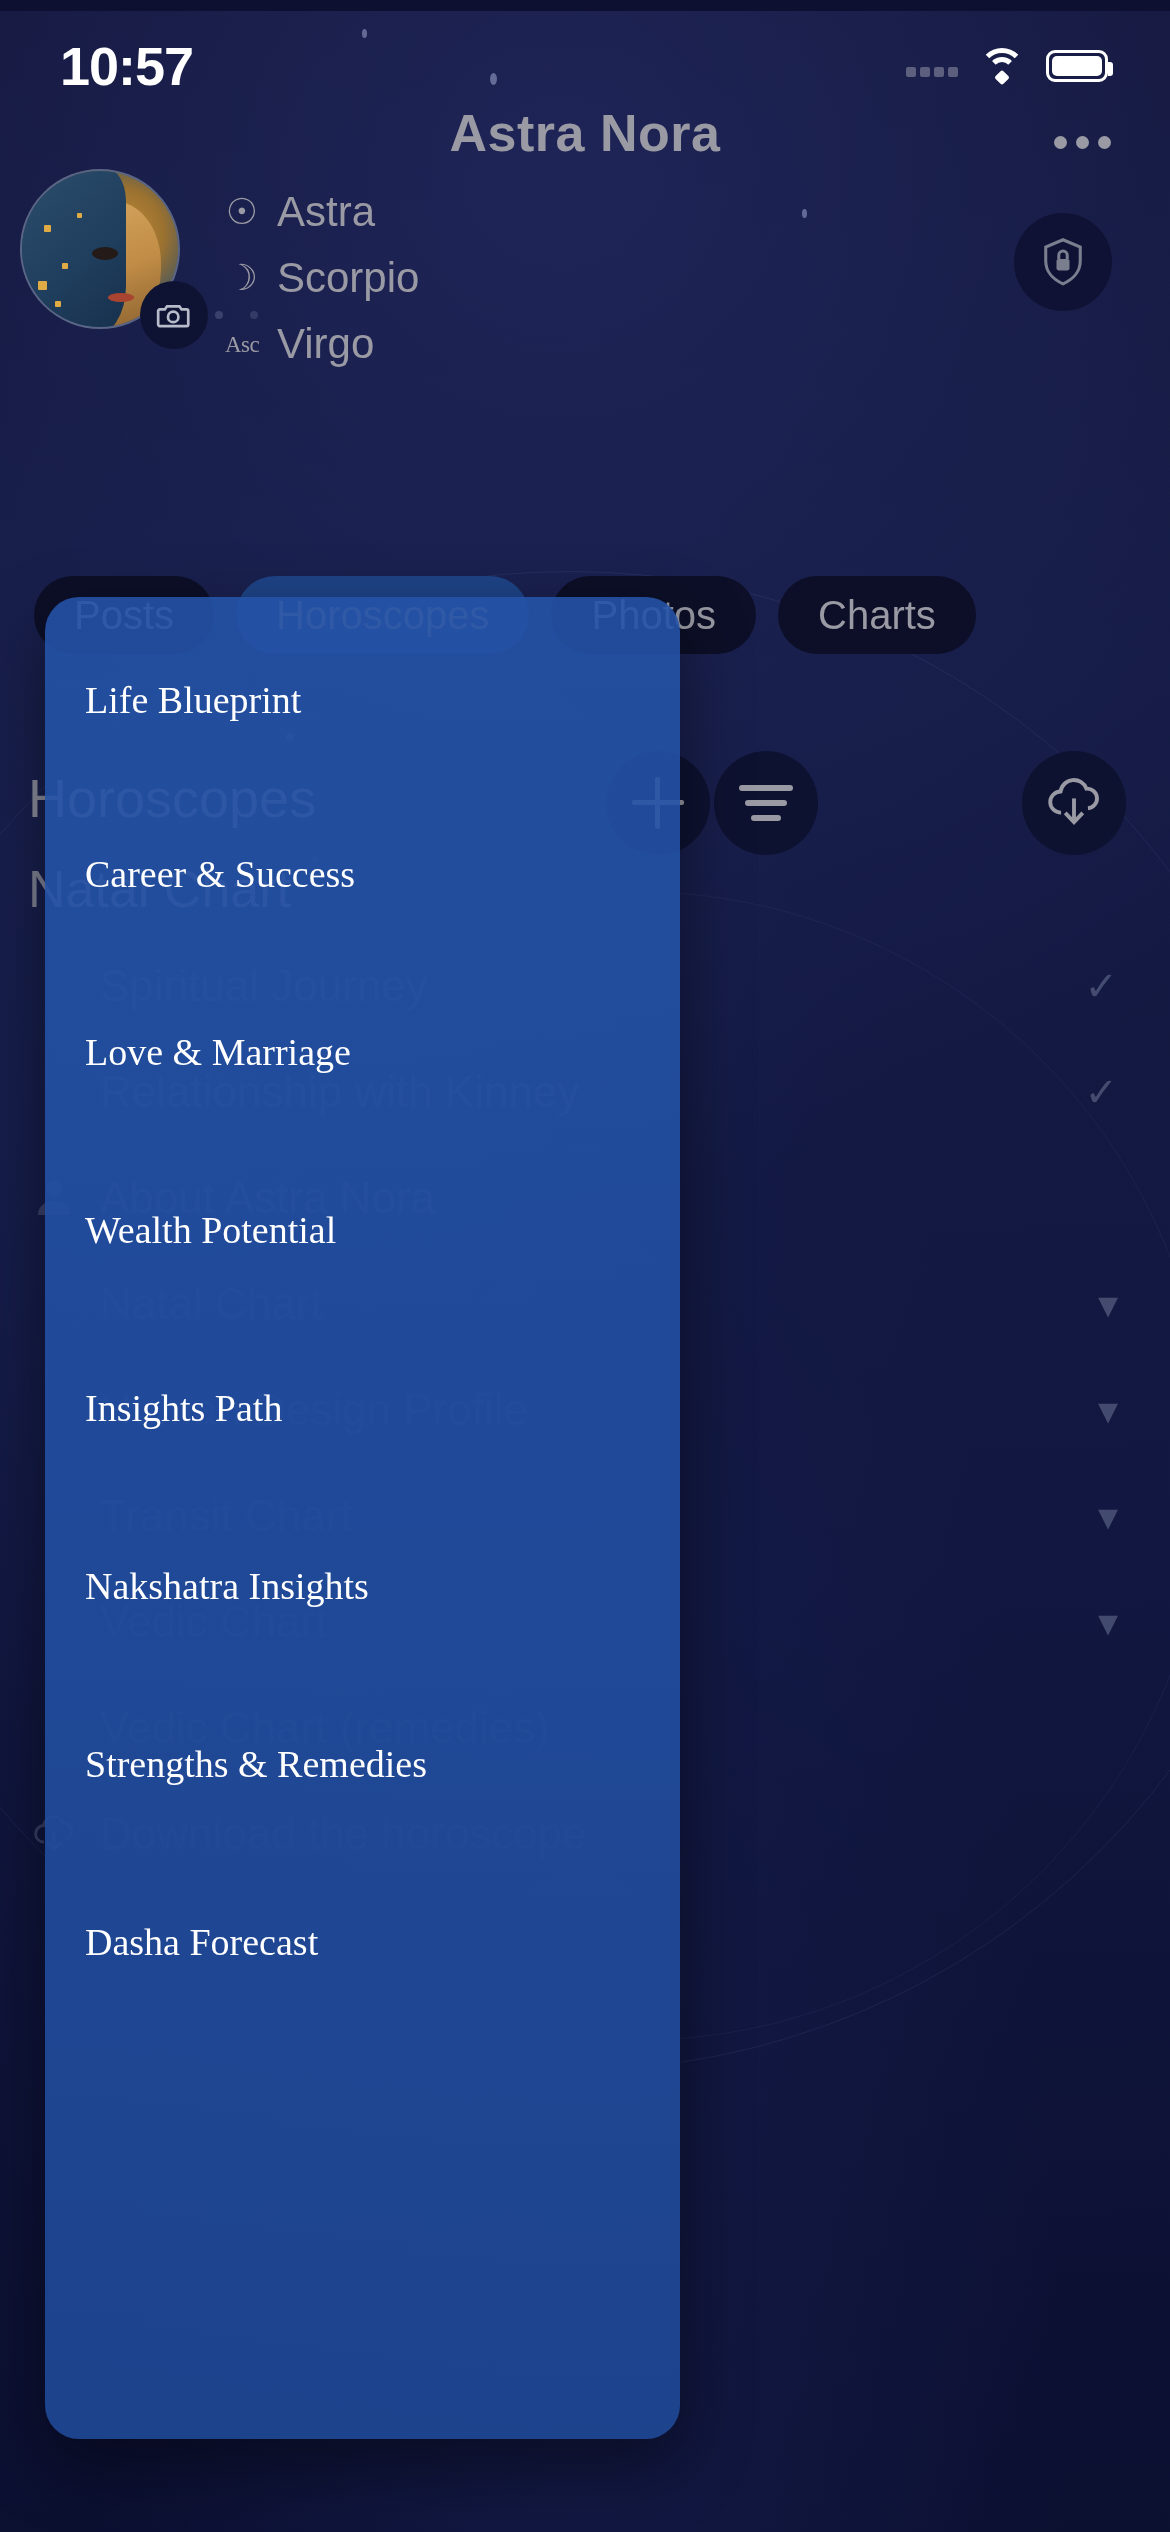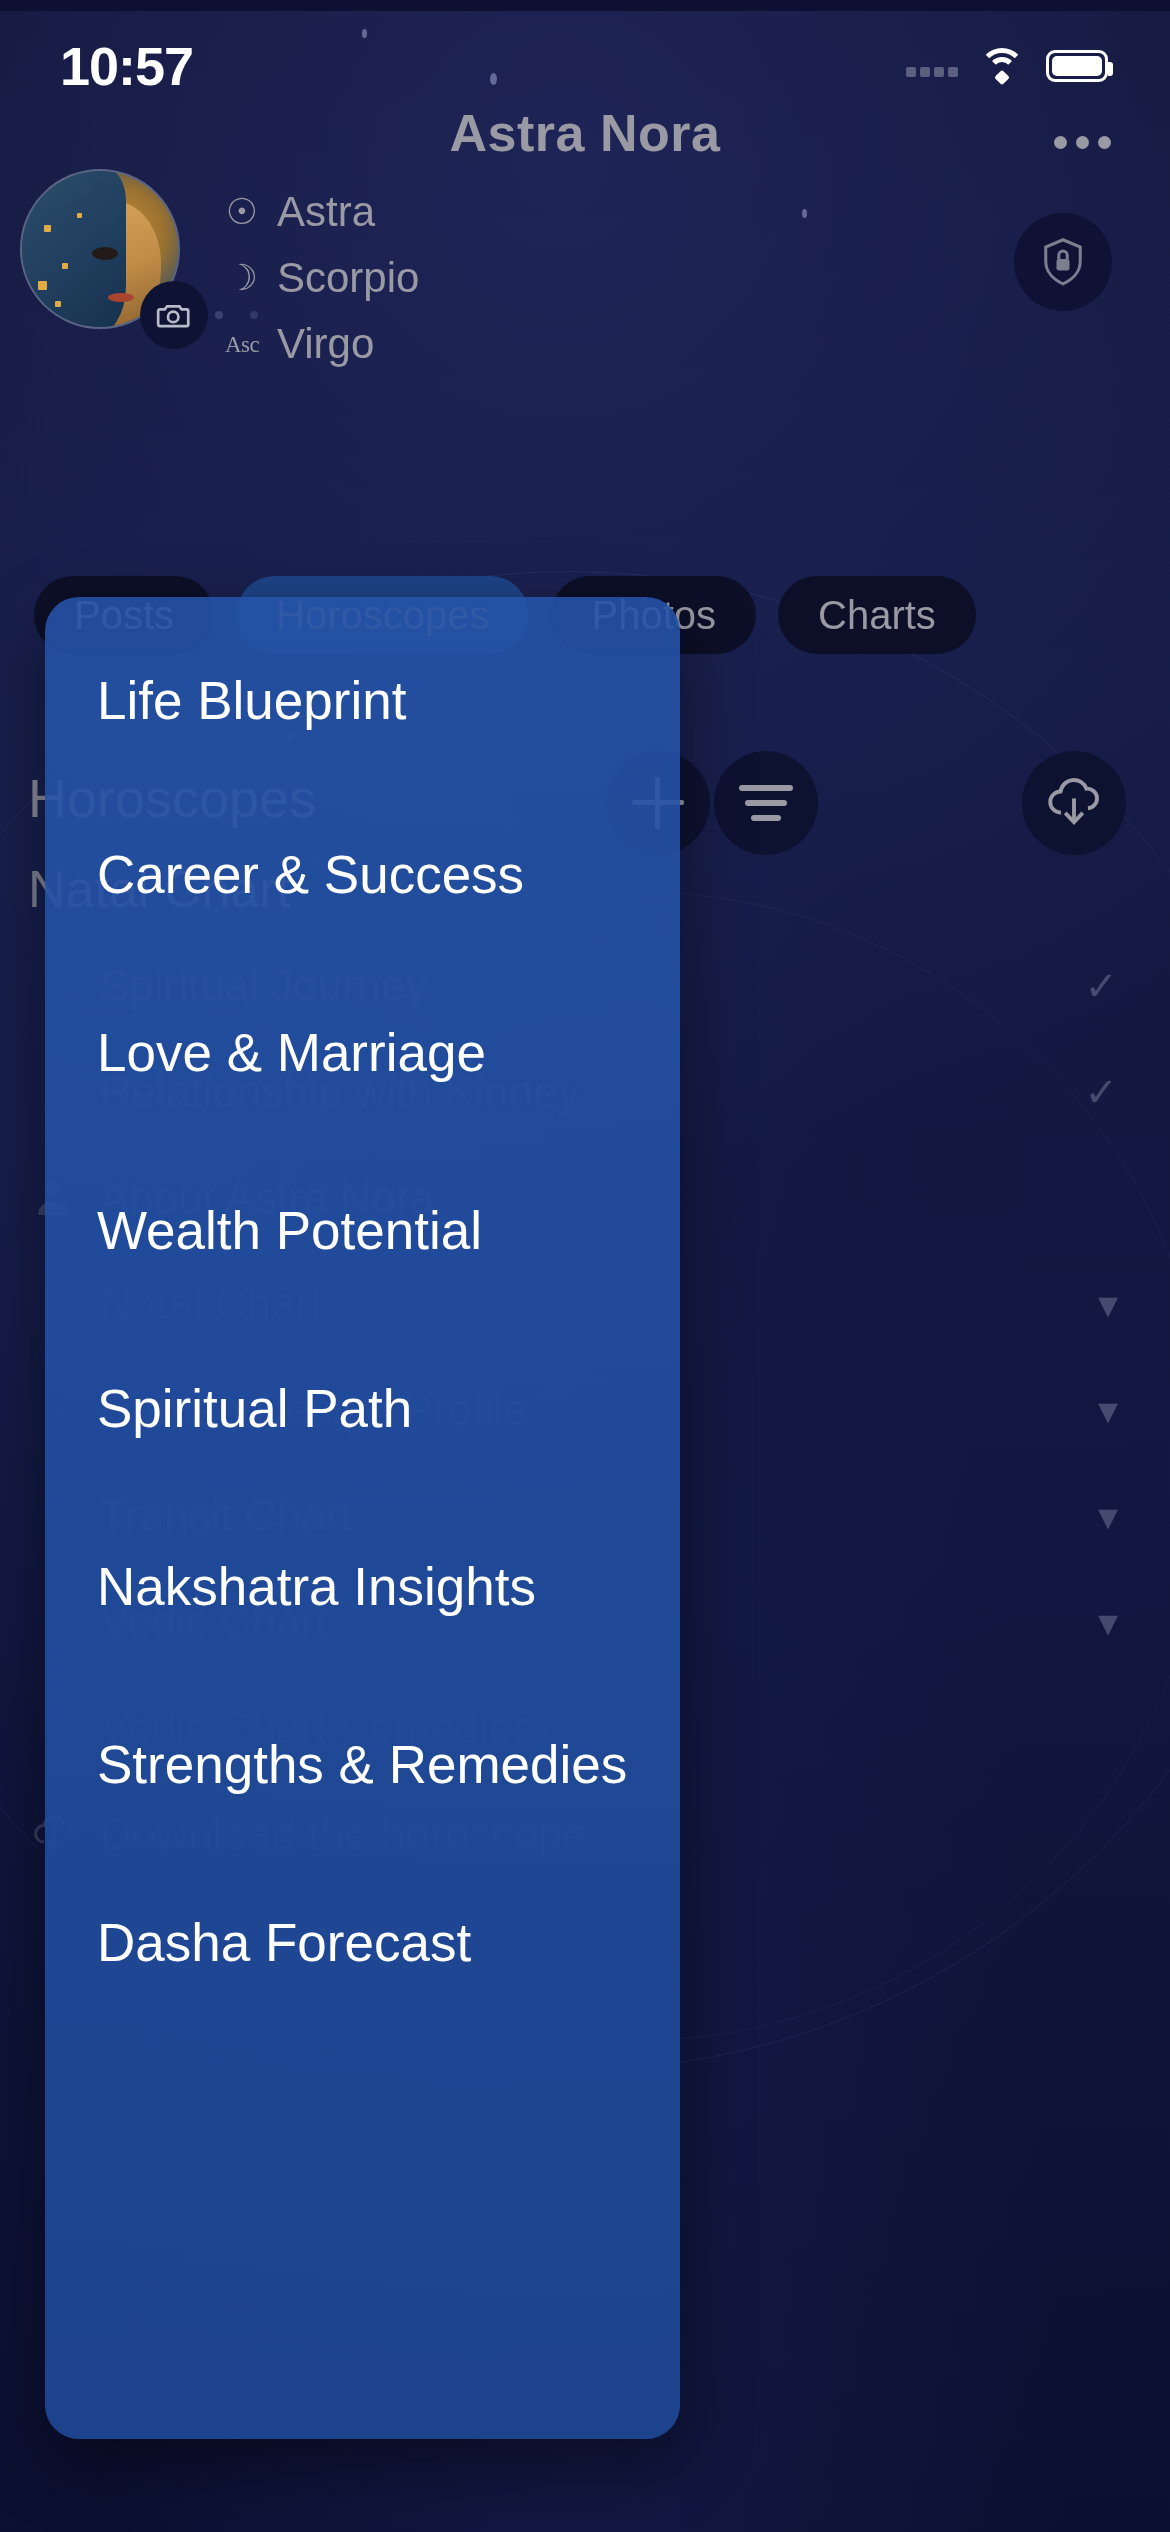--- a/index.html
+++ b/index.html
@@ -144,22 +144,22 @@
 
   
   .menu {
     position:absolute; left:45px; top:586px; width:635px; height:1842px;
     border-radius:34px; z-index:35;
     background:linear-gradient(180deg, rgba(36,82,166,.90) 0%, rgba(33,78,160,.92) 45%, rgba(30,70,146,.94) 100%);
     box-shadow:0 24px 70px rgba(0,0,0,.45);
     overflow:hidden; padding-top:18px;
   }
   .menu-item {
-    height:178px; display:flex; align-items:center; padding-left:52px;
-    color:#ffffff; font-size:53px; white-space:nowrap;
+    height:178px; display:flex; align-items:center; padding-left:40px;
+    color:#ffffff; font-size:38px; white-space:nowrap;font-family:Liberation Serif, serif;
   }
   .menu-item:first-child { height:170px; }
 </style>
 </head>
 <body>
 
 <div id="screen">
 
   <div class="arc a1"></div>
   <div class="arc a2"></div>
@@ -318,19 +318,19 @@
       <span class="lbl">Download the horoscope</span>
       <span class="rt"></span>
     </div>
   </div>
 
   <div class="menu">
     <div class="menu-item">Life Blueprint</div>
     <div class="menu-item">Career &amp; Success</div>
     <div class="menu-item">Love &amp; Marriage</div>
     <div class="menu-item">Wealth Potential</div>
-    <div class="menu-item">Spiritual Path</div>
+    <div class="menu-item">Insights Path</div>
     <div class="menu-item">Nakshatra Insights</div>
     <div class="menu-item">Strengths &amp; Remedies</div>
     <div class="menu-item">Dasha Forecast</div>
   </div>
 
 </div>
 
 </body></html>

